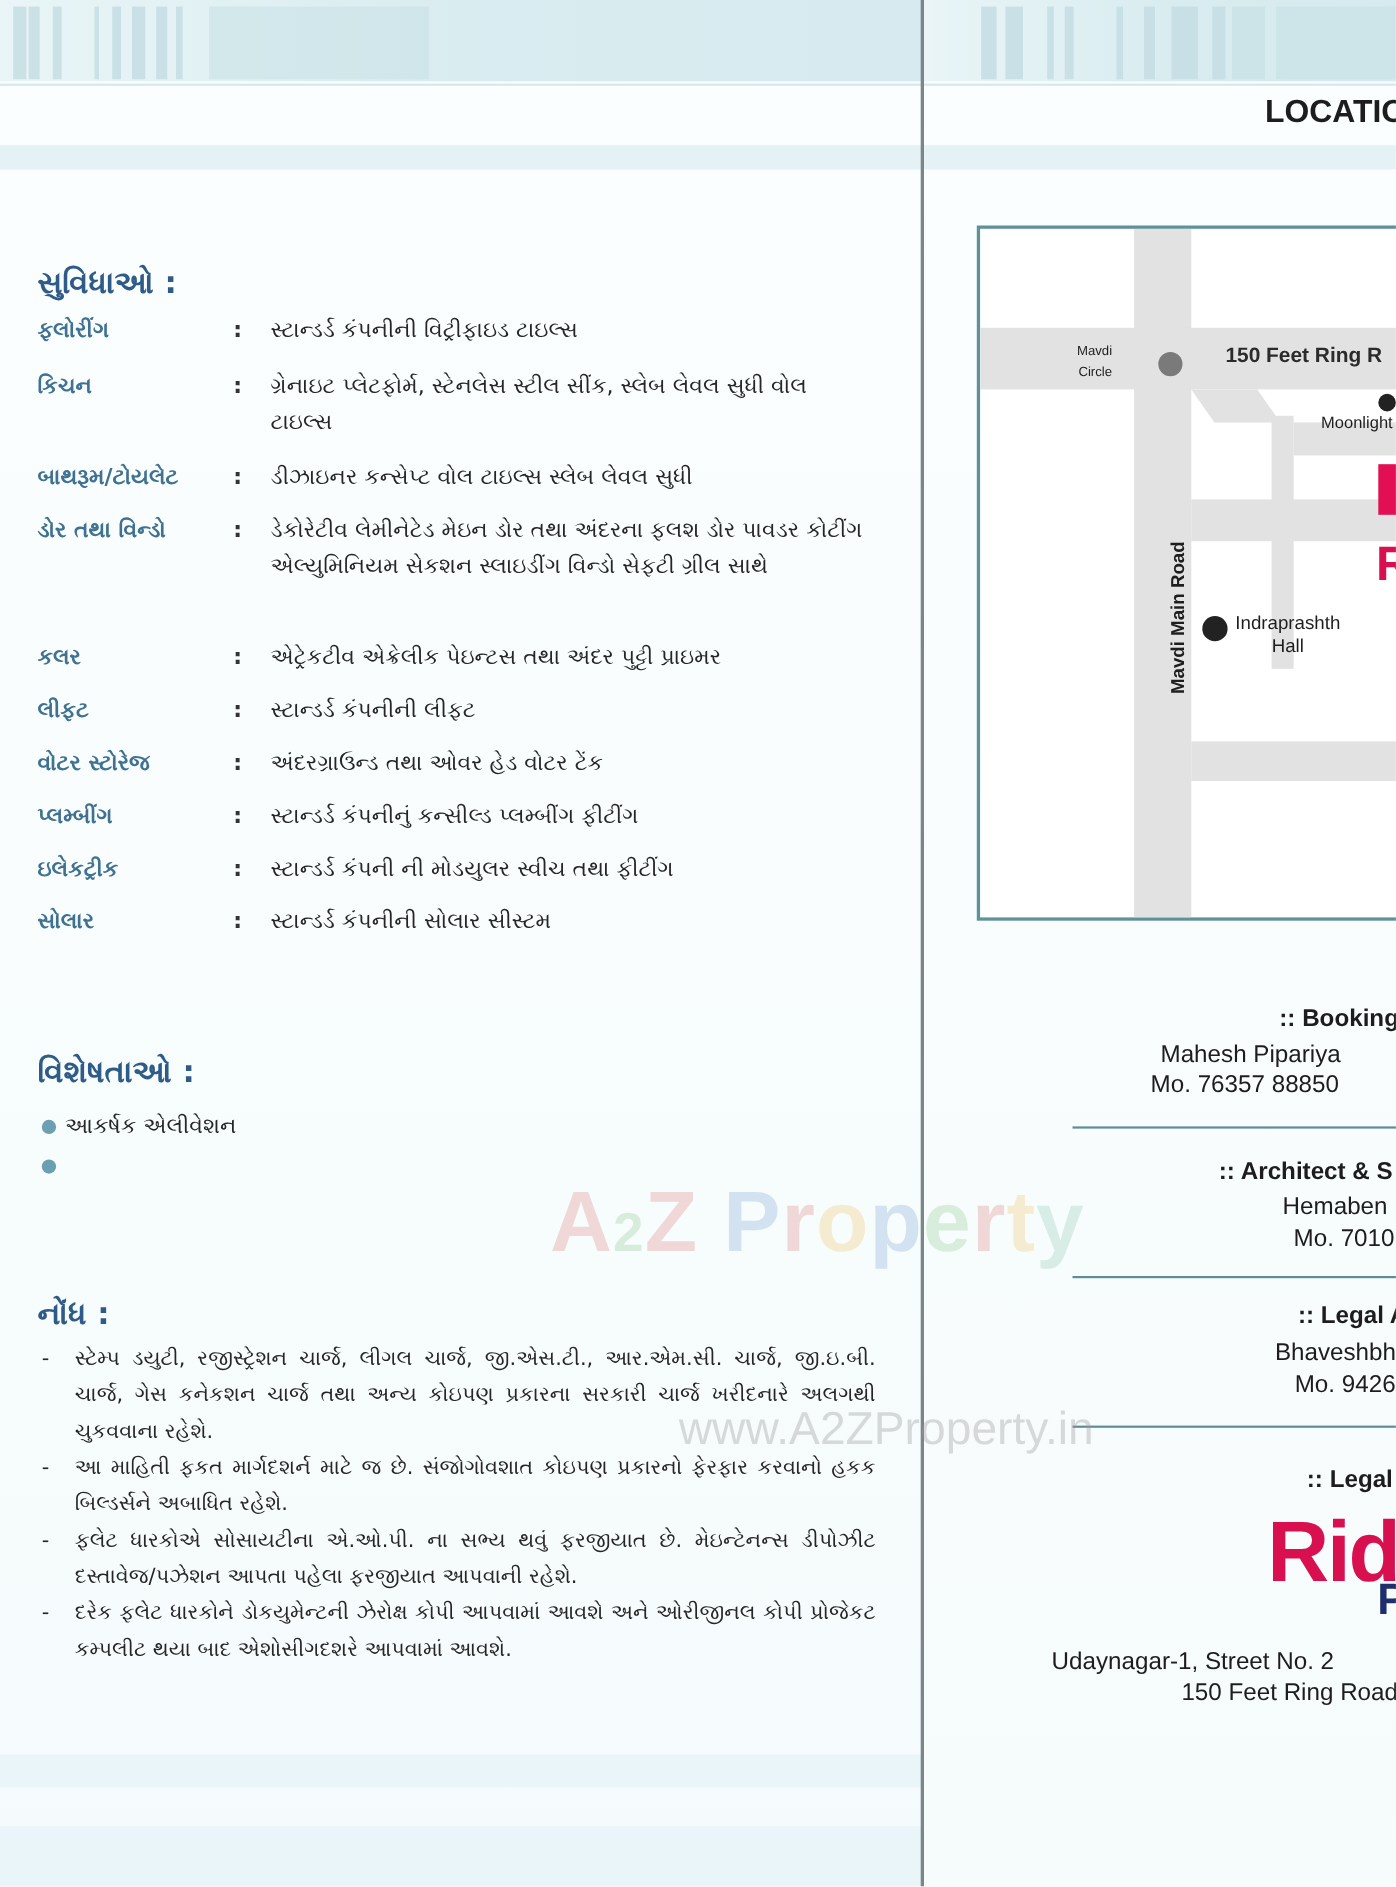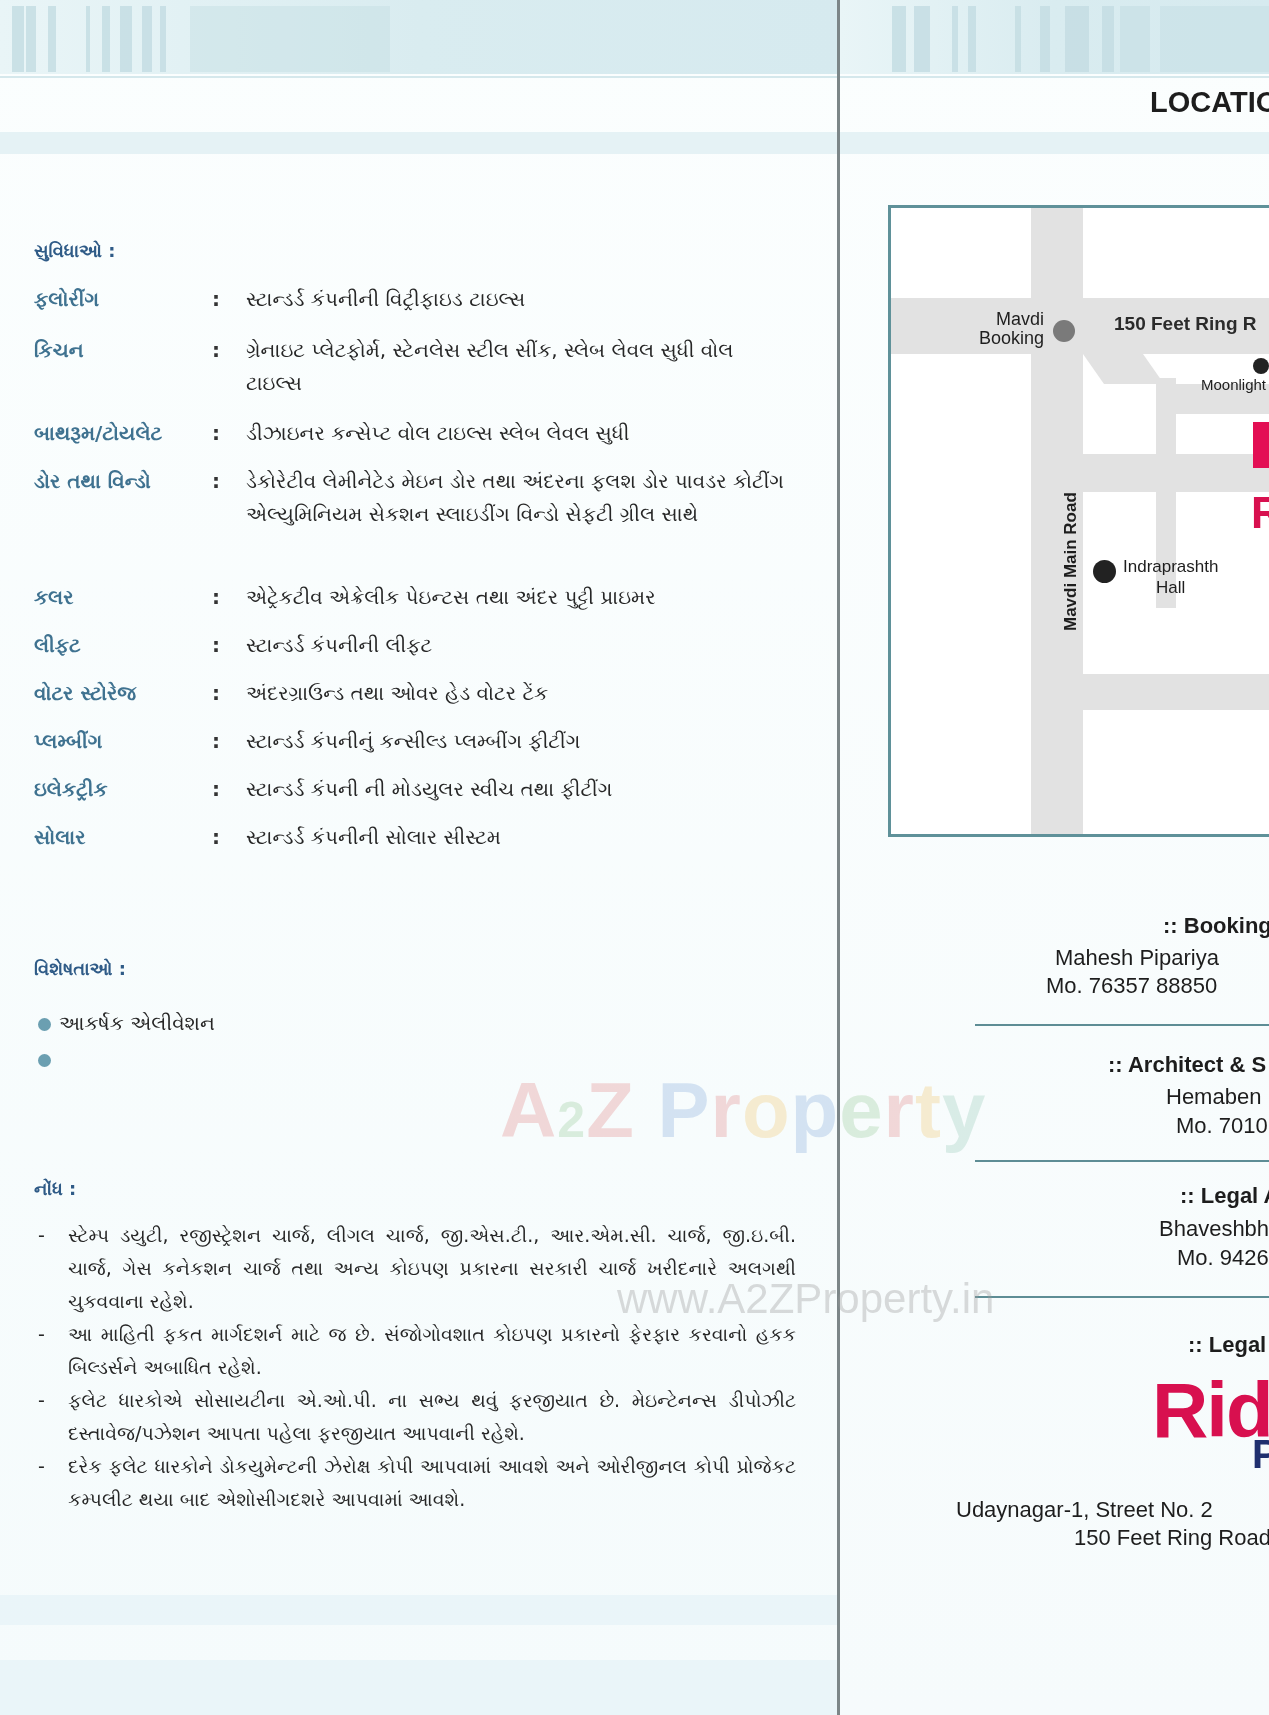--- a/index.html
+++ b/index.html
@@ -19,21 +19,21 @@
   .top-band .bar { position: absolute; top: 6px; height: 66px; background: #c4dde3; opacity: .85; }
   .top-line { position: absolute; left: 0; width: 100%; top: 76px; height: 2px; background: #d5e8ec; }
   .soft-stripe { position: absolute; left: 0; width: 100%; height: 22px; background: #e0eff2; opacity: .8; }
 
   .bottom-band { position: absolute; left: 0; width: 100%; background: #e7f4f7; opacity: .8; }
 
   
   .fold { position: absolute; left: 837px; top: 0; width: 3px; height: 1715px; background: #7c8688; }
 
   
-  .section-title { position: absolute; left: 34px; font-size: 18px; font-weight: bold; color: #2f5b87; }
+  .section-title { position: absolute; left: 34px; font-size: 28px; font-weight: bold; color: #2f5b87; }
   .amenity { position: absolute; left: 34px; width: 740px; font-size: 20px; line-height: 33px; }
   .amenity .label { position: absolute; left: 0; top: 0; width: 170px; color: #3f7290; font-weight: bold; }
   .amenity .colon { position: absolute; left: 178px; top: 0; font-weight: bold; color: #333; }
   .amenity .value { position: absolute; left: 212px; top: 0; width: 540px; color: #262626; }
 
   .feature { position: absolute; left: 38px; font-size: 20px; color: #262626; line-height: 30px; }
   .feature .dot { display: inline-block; width: 13px; height: 13px; border-radius: 50%;
     background: #6b9fb1; margin-right: 8px; vertical-align: middle; }
 
   .note { position: absolute; left: 38px; width: 722px; font-size: 19px; line-height: 33px; color: #262626; }
@@ -188,23 +188,23 @@
 
 <div class="map">
   <div class="road" style="left:140px;top:0;width:52px;height:626px"></div>
   <div class="road" style="left:0;top:90px;width:400px;height:56px"></div>
   <div class="road" style="left:192px;top:146px;width:60px;height:30px;transform:skewX(35deg);transform-origin:top left"></div>
   <div class="road" style="left:265px;top:170px;width:20px;height:230px"></div>
   <div class="road" style="left:285px;top:176px;width:115px;height:30px"></div>
   <div class="road" style="left:192px;top:246px;width:208px;height:38px"></div>
   <div class="road" style="left:192px;top:466px;width:208px;height:36px"></div>
 
-  <div class="map-label" style="left:88px;top:102px;font-size:18px;text-align:right;line-height:19px">
+  <div class="map-label" style="left:88px;top:102px;font-size:12px;text-align:right;line-height:19px">
     <div>Mavdi</div>
-    <div>Booking</div>
+    <div>Circle</div>
   </div>
   <div class="map-dot" style="left:162px;top:112px;width:22px;height:22px;background:#7a7a7a"></div>
   <div class="map-label" style="left:223px;top:105px;font-size:19px;font-weight:bold;color:#2b2b2b">150 Feet Ring R</div>
 
   <div class="map-dot" style="left:362px;top:150px;width:16px;height:16px;background:#222"></div>
   <div class="map-label" style="left:310px;top:168px;font-size:15px">Moonlight I</div>
 
   <div class="pink-block" style="left:362px;top:214px;width:40px;height:46px"></div>
 
   <div class="map-label" style="left:165px;top:272px;font-size:17px;font-weight:bold;transform:rotate(-90deg);transform-origin:left top;top:423px;left:170px">Mavdi Main Road</div>

